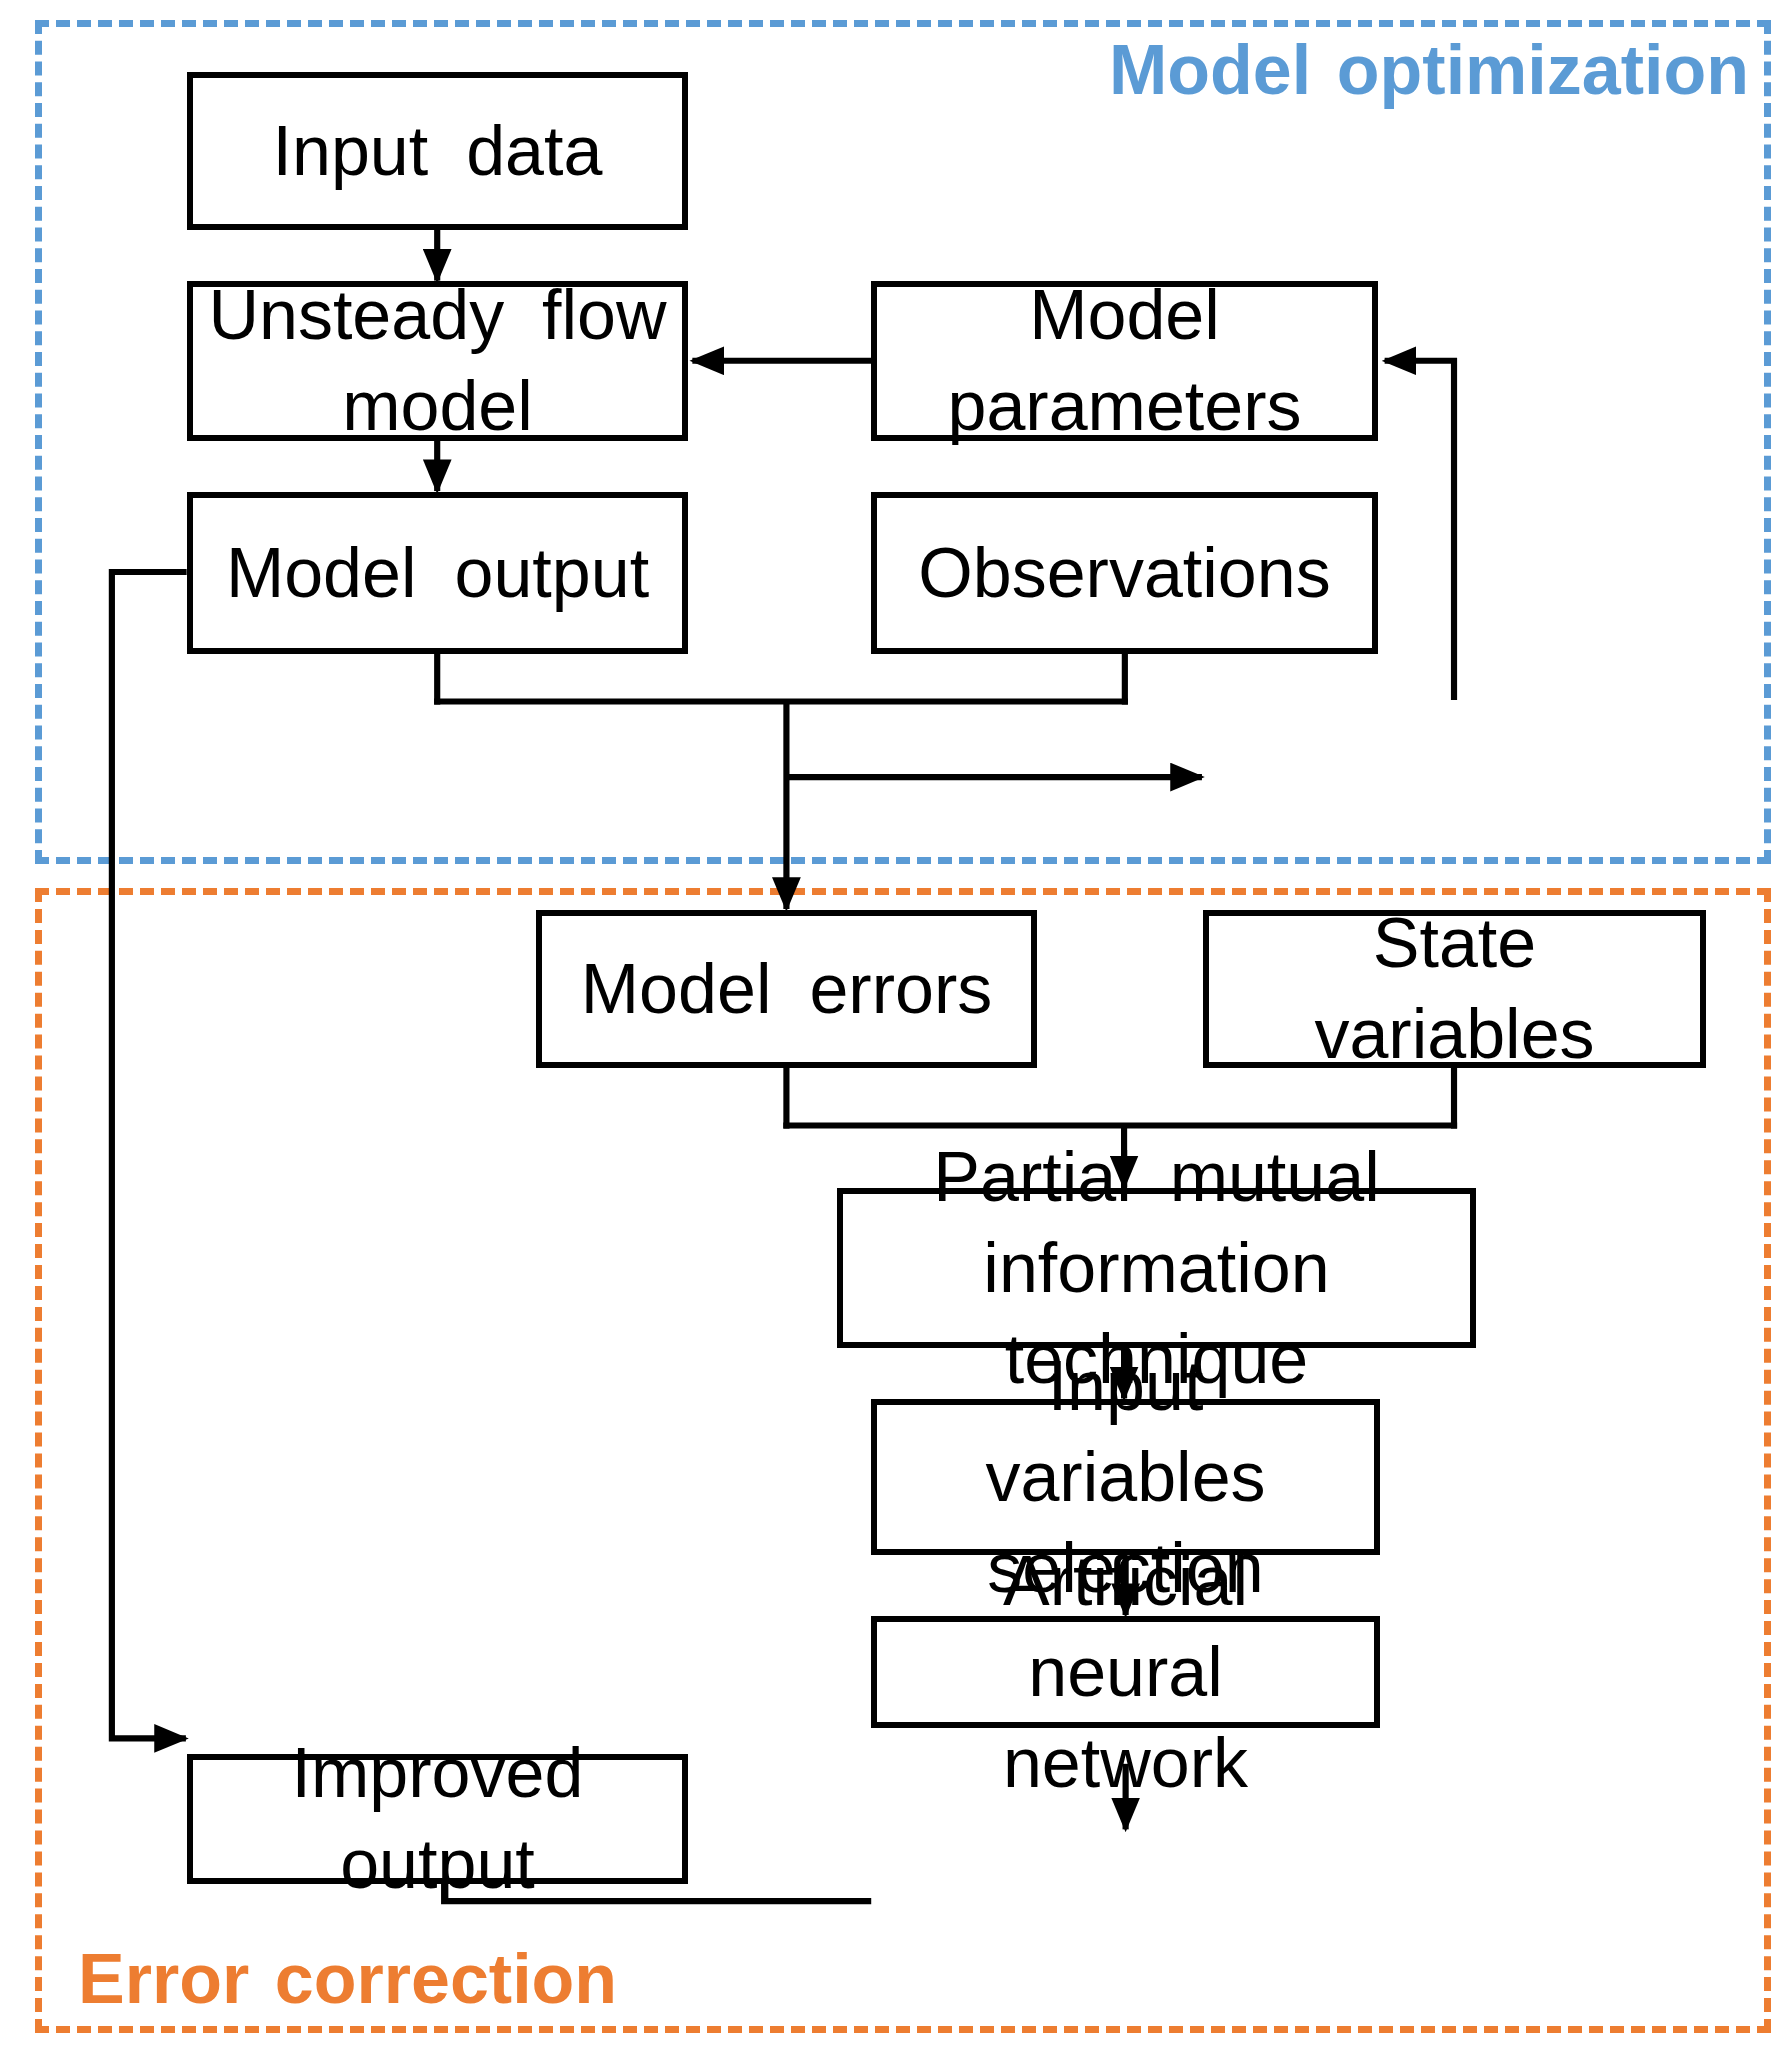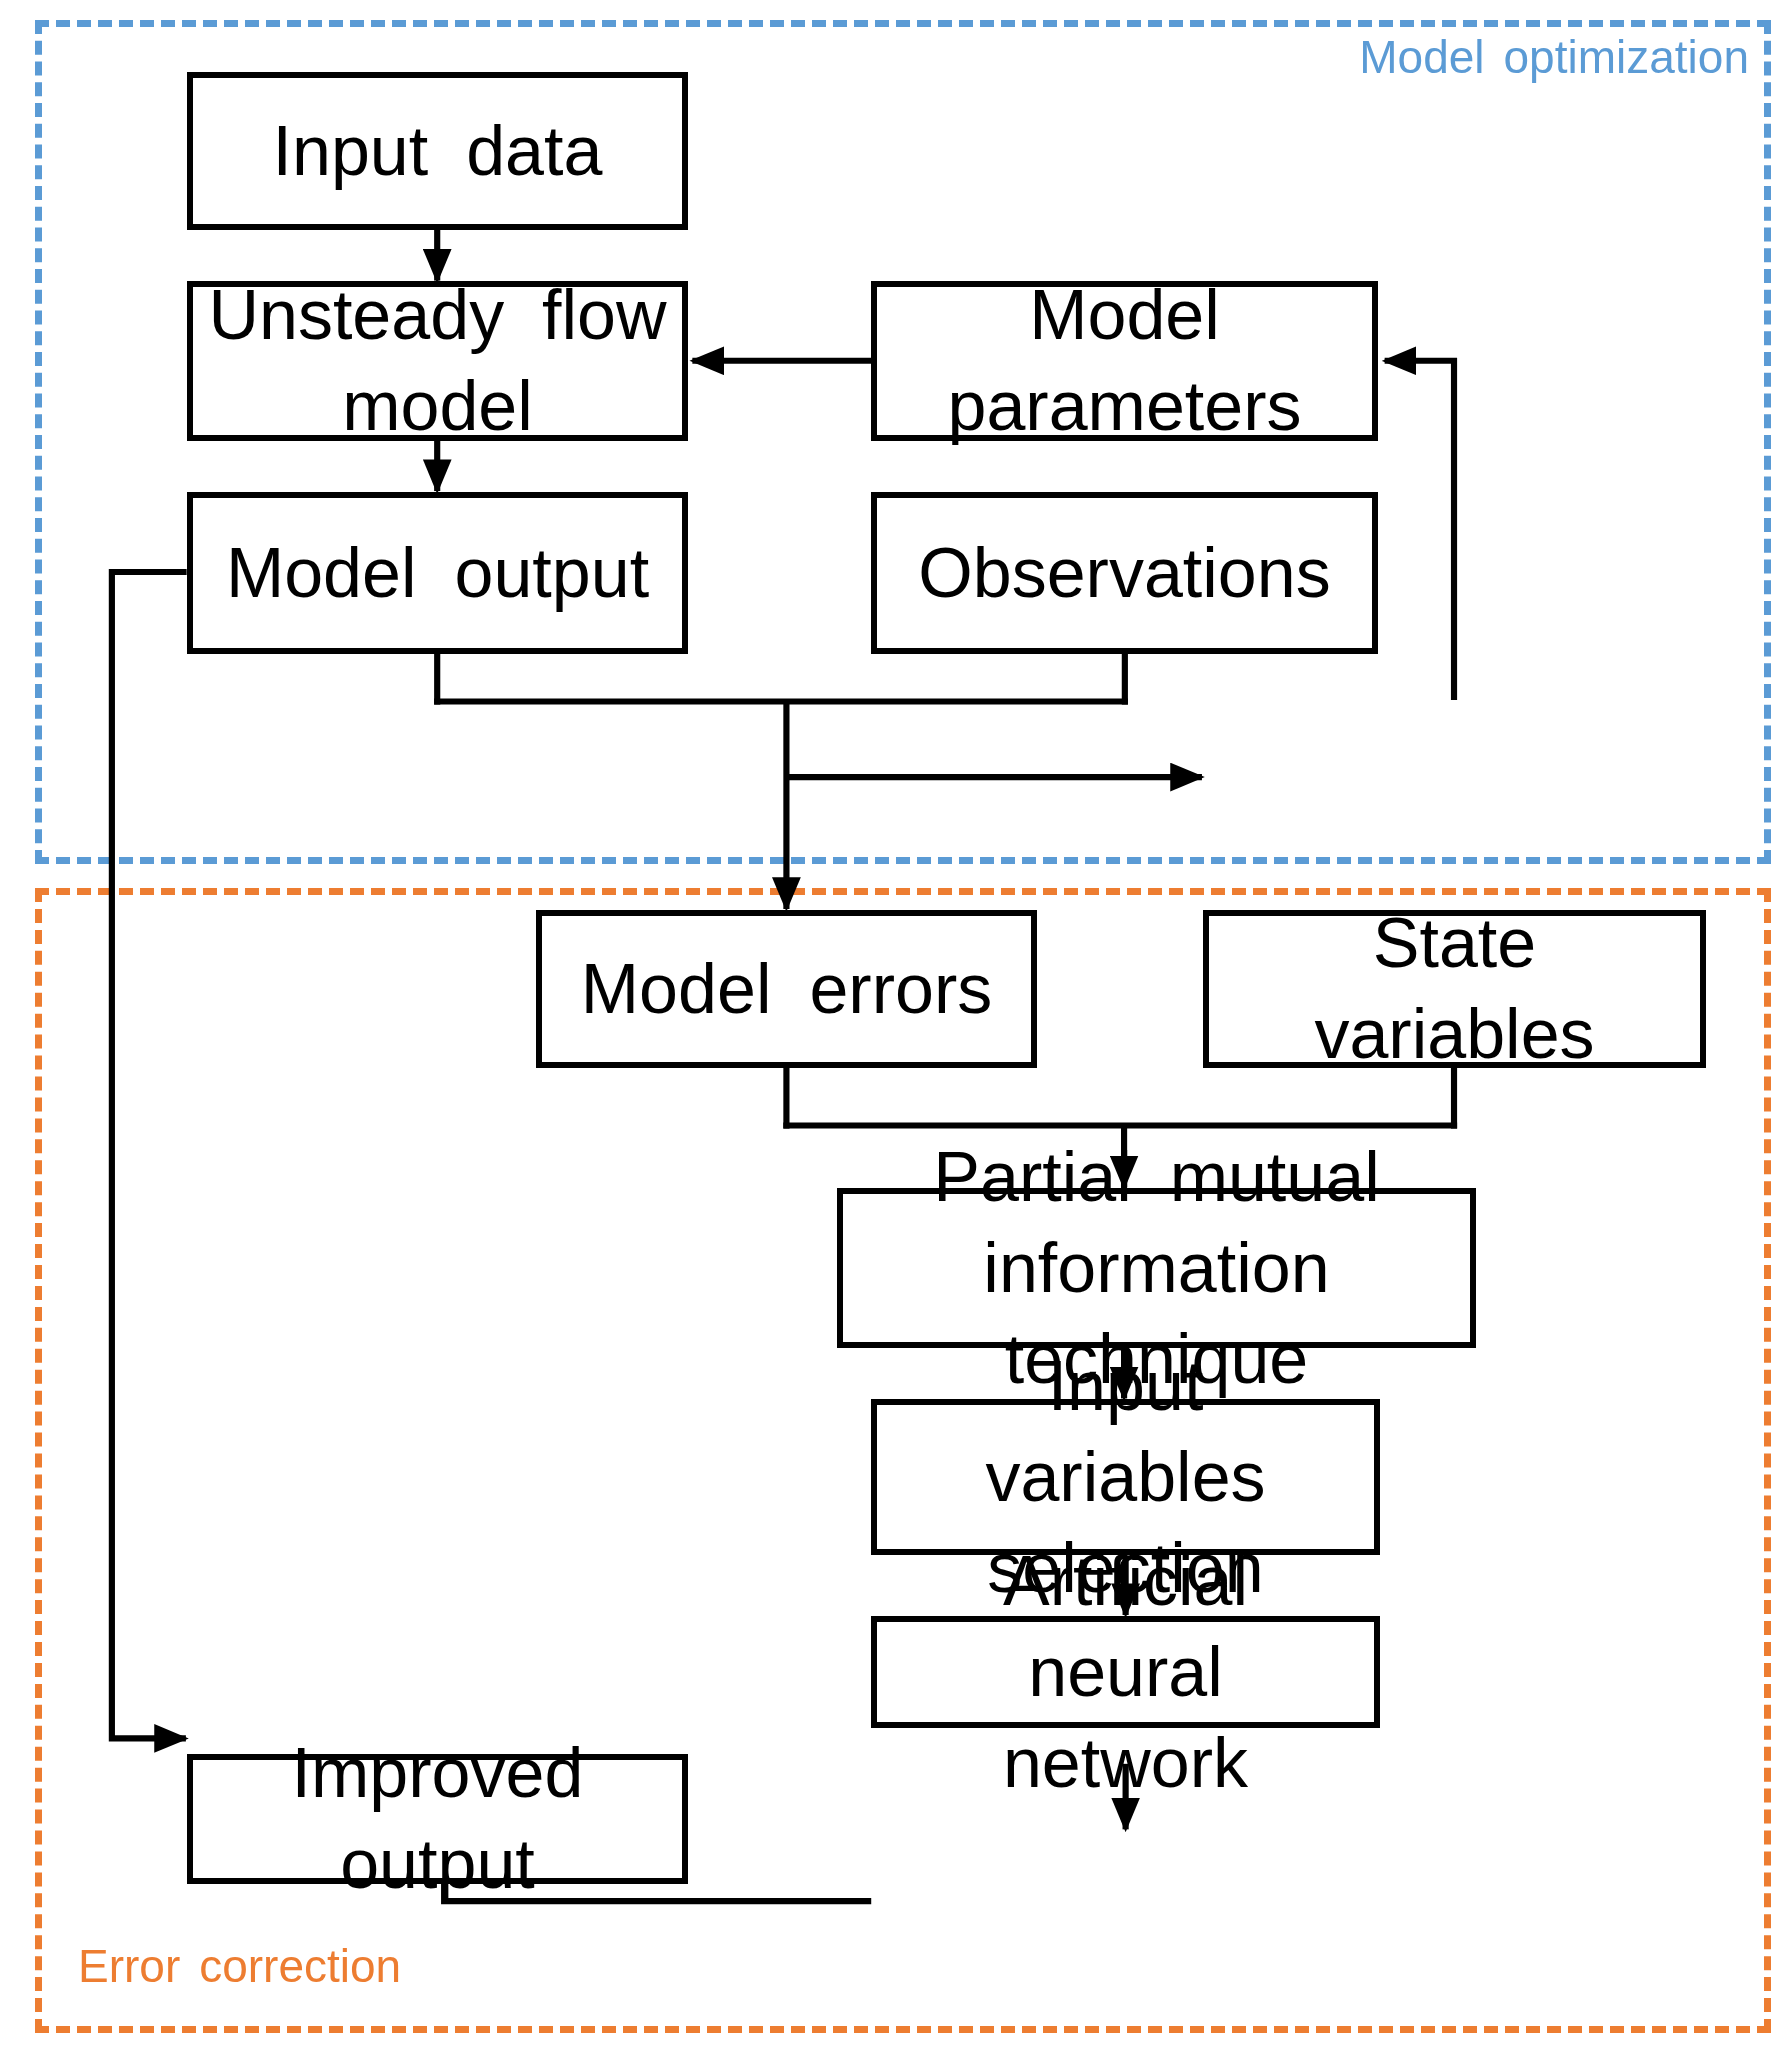--- a/index.html
+++ b/index.html
@@ -24,23 +24,23 @@
   .region-blue{
     left:35px;top:20px;width:1736px;height:844px;
     border:7.7px dashed var(--blue);
   }
   .region-orange{
     left:35px;top:888px;width:1736px;height:1145px;
     border:7.7px dashed var(--orange);
   }
   .region-label{
     position:absolute;
-    font-size:46px;
+    font-size:70px;
     line-height:1.1;
-    font-weight:400;
+    font-weight:700;
     word-spacing:6.2px;
     white-space:nowrap;
   }
   .label-blue{
     top:32px;right:42px;
     color:var(--blue);
   }
   .label-orange{
     top:1941px;left:78px;
     color:var(--orange);

